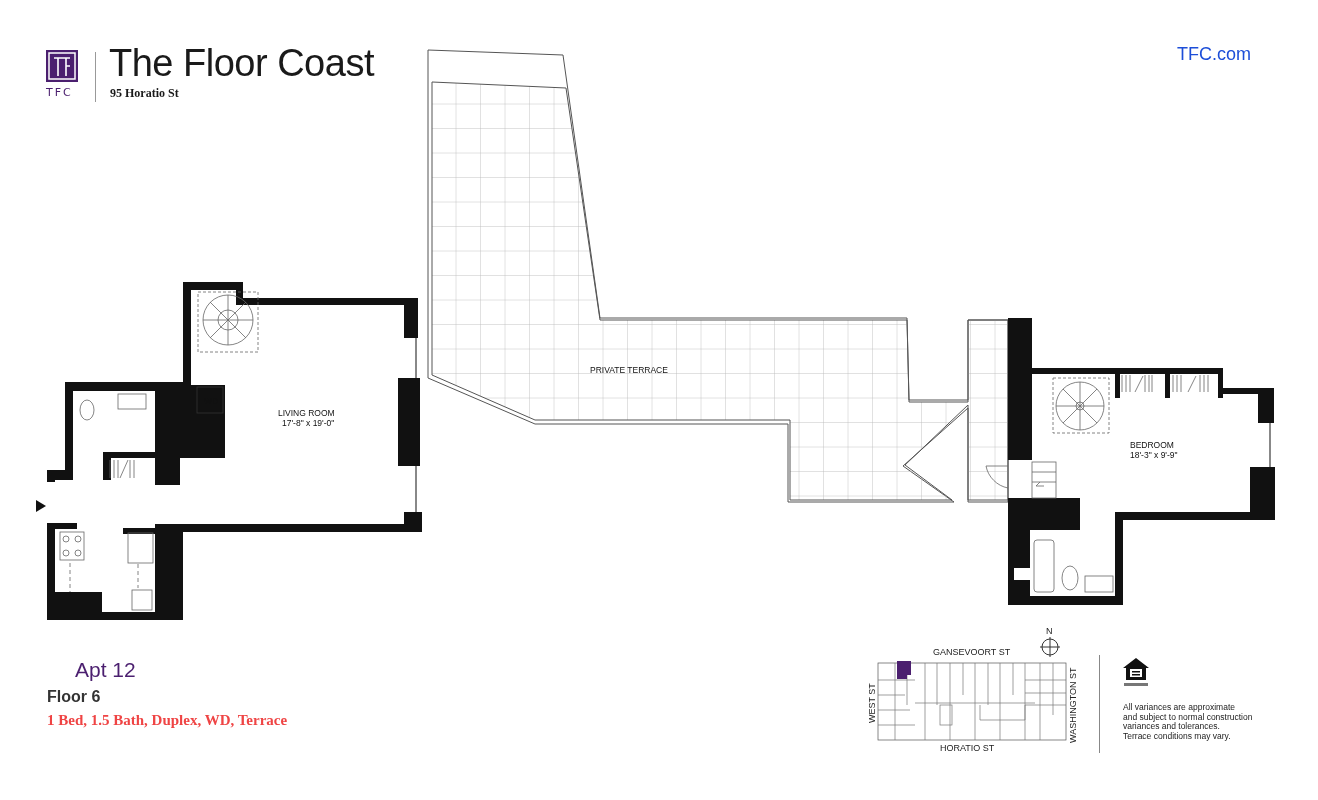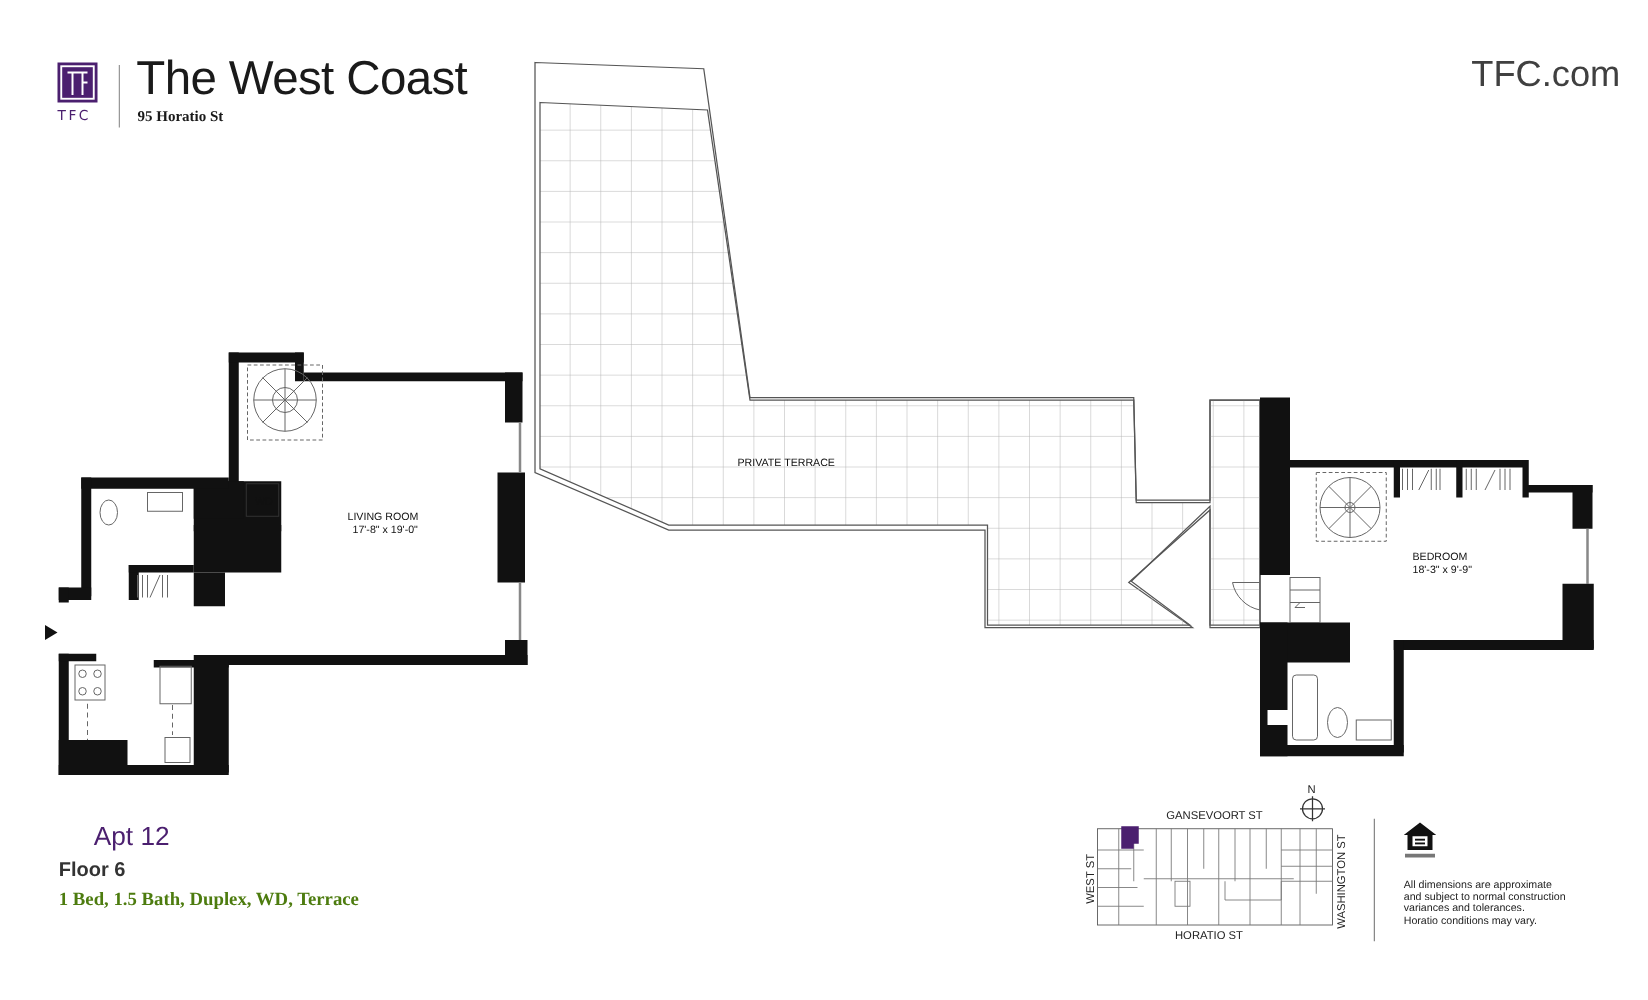--- a/index.html
+++ b/index.html
@@ -3,24 +3,24 @@
 <meta charset="utf-8">
 <style>
   html, body { margin:0; padding:0; background:#ffffff; }
   body { width:1318px; height:800px; position:relative; overflow:hidden; font-family:"Liberation Sans", sans-serif; color:#222; }
   .logo { position:absolute; left:46px; top:50px; width:34px; }
   .logo-box { width:32px; height:32px; background:#4b1f6f; position:relative; }
   .logo-text { font-family:"DejaVu Sans", sans-serif; font-weight:normal; font-size:11px; color:#4b1f6f; letter-spacing:2px; margin-top:4px; }
   .divider-v { position:absolute; left:95px; top:52px; width:1px; height:50px; background:#999; }
   .title { position:absolute; left:109px; top:42px; font-family:"Liberation Sans", sans-serif; font-size:38px; font-weight:normal; color:#1a1a1a; letter-spacing:-0.5px; }
   .subtitle { position:absolute; left:110px; top:86px; font-family:"Liberation Serif", serif; font-weight:bold; font-size:12px; color:#1a1a1a; }
-  .site { position:absolute; left:1177px; top:44px; font-size:29px; color:#404040; }
+  .site { position:absolute; left:1177px; top:44px; font-size:18px; color:#1d4ed8; }
   .apt { position:absolute; left:47px; top:658px; font-size:21px; color:#4b1f6f;margin-left:28px; }
   .floor { position:absolute; left:47px; top:688px; font-size:16px; color:#333;font-weight:bold; }
-  .features { position:absolute; left:47px; top:712px; font-family:"Liberation Serif", serif; font-weight:bold; font-size:15px; color:#4d7c0f; }
+  .features { position:absolute; left:47px; top:712px; font-family:"Liberation Serif", serif; font-weight:bold; font-size:15px; color:#ef4444; }
   .plan { position:absolute; left:0; top:0; }
   .room-label { font-family:"Liberation Sans", sans-serif; font-size:8.5px; fill:#111; }
   .map { position:absolute; left:855px; top:625px; }
   .vline { position:absolute; left:1099px; top:655px; width:1px; height:98px; background:#888; }
   .eho { position:absolute; left:1122px; top:657px; }
   .disclaimer { position:absolute; left:1123px; top:703px; font-size:8.5px; line-height:9.5px; color:#222; width:170px; }
   .disclaimer div { white-space:nowrap; }
 </style>
 </head>
 <body>
@@ -28,21 +28,21 @@
 <div class="logo">
   <div class="logo-box">
     <svg width="32" height="32" viewBox="0 0 32 32">
       <rect x="3" y="3" width="26" height="26" fill="none" stroke="#fff" stroke-width="1.5"></rect>
       <path d="M8 8 H16 M12 8 V26 M16 8 H24 M20 8 V26 M20 16 H24" stroke="#fff" stroke-width="1.6" fill="none"></path>
     </svg>
   </div>
   <div class="logo-text">TFC</div>
 </div>
 <div class="divider-v"></div>
-<div class="title">The West Coast</div>
+<div class="title">The Floor Coast</div>
 <div class="subtitle">95 Horatio St</div>
 <div class="site">TFC.com</div>
 
 <svg class="plan" width="1318" height="640" viewBox="0 0 1318 640">
   <defs>
     <pattern id="tile" x="432" y="80" width="24.5" height="24.5" patternUnits="userSpaceOnUse">
       <path d="M24.5 0 V24.5 M0 24.5 H24.5" stroke="#b5b5b5" stroke-width="0.8" fill="none"></path>
     </pattern>
     <clipPath id="terraceClip">
       <polygon points="432,82 566,88 600,320 907,320 909,402 968,402 968,320 1008,320 1008,500 968,500 968,405 905,465 952,500 790,500 790,420 535,420 432,375"></polygon>
@@ -175,17 +175,17 @@
 
 <svg class="eho" width="28" height="32" viewBox="0 0 28 32">
   <polygon points="14,1 1,11 4,11 4,23 24,23 24,11 27,11" fill="#111"></polygon>
   <rect x="8" y="12" width="12" height="8" fill="#fff"></rect>
   <rect x="10" y="14" width="8" height="1.5" fill="#111"></rect>
   <rect x="10" y="17" width="8" height="1.5" fill="#111"></rect>
   <rect x="2" y="26" width="24" height="3" fill="#777"></rect>
 </svg>
 
 <div class="disclaimer">
-  <div>All dimensions are approximate</div>
+  <div>All variances are approximate</div>
   <div>and subject to normal construction</div>
   <div>variances and tolerances.</div>
-  <div>Horatio conditions may vary.</div>
+  <div>Terrace conditions may vary.</div>
 </div>
 
 </body></html>

